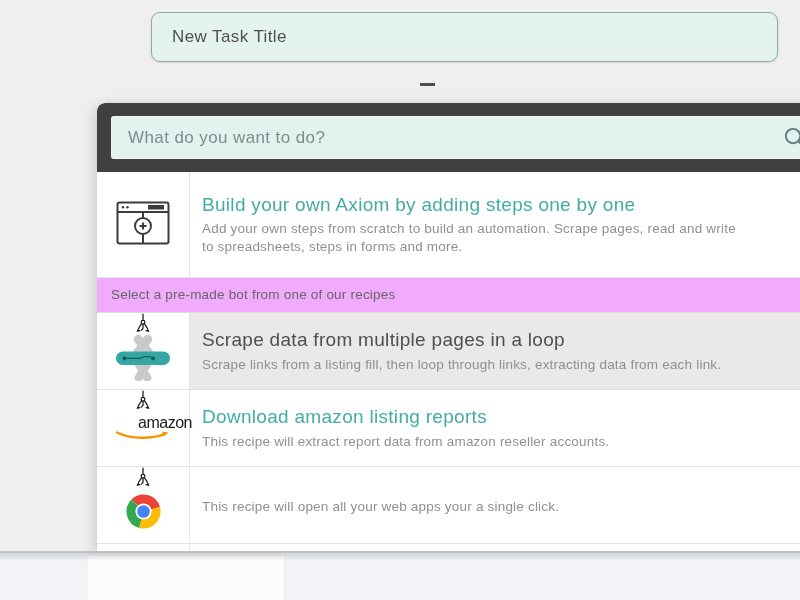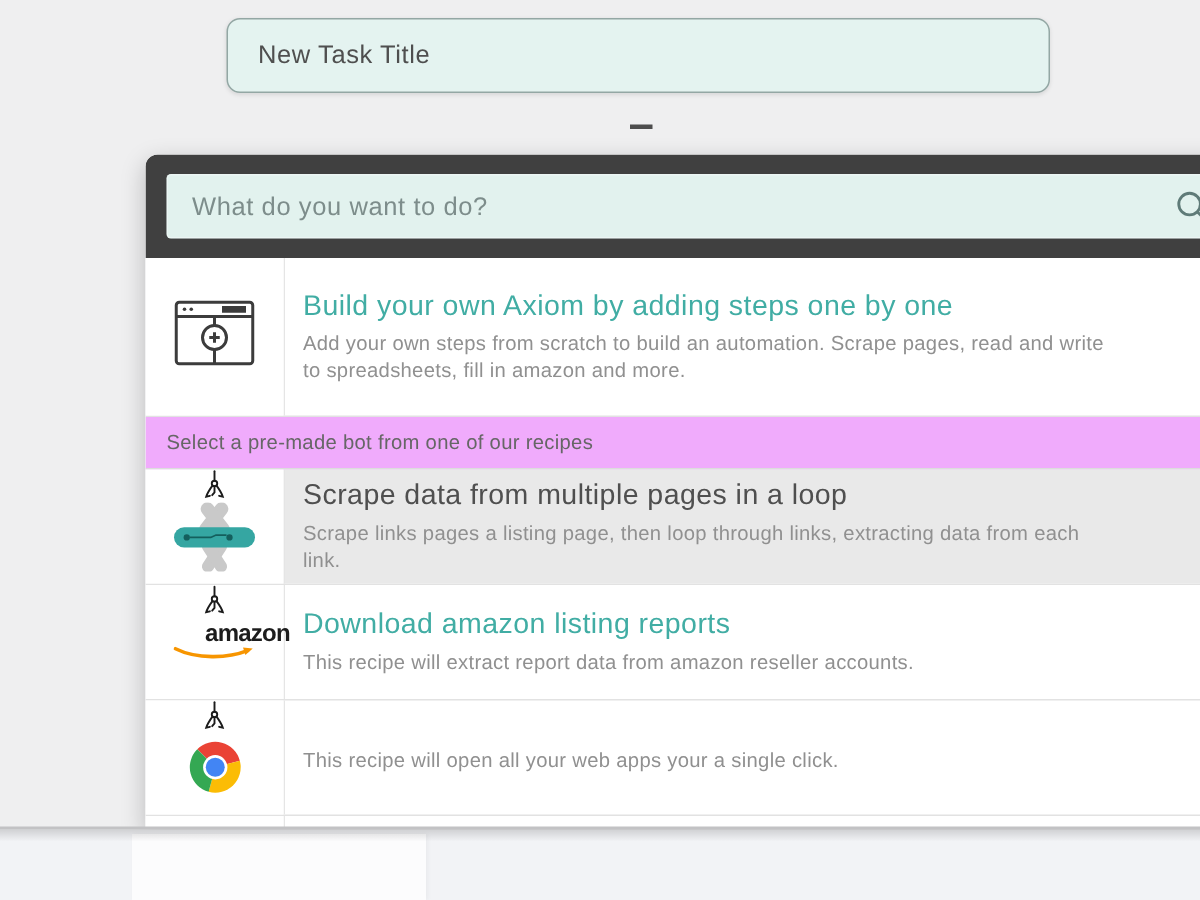--- a/index.html
+++ b/index.html
@@ -1,21 +1,21 @@
 <!DOCTYPE html>
 <html><head>
 <meta charset="utf-8">
 <style>
   * { margin:0; padding:0; box-sizing:border-box; }
   html,body { width:800px; height:600px; overflow:hidden; }
   body { font-family:"Liberation Sans", sans-serif; background:#efeff0; position:relative; }
 
   
   .task-title{
-    position:absolute; left:151px; top:12px; width:549px; height:50px;
+    position:absolute; left:151px; top:12px; width:627px; height:50px;
     background:#e4f3f0; border:1px solid #93a7a4; border-radius:9px;
     font-family:"Liberation Sans", sans-serif; font-size:17px; color:#4f4f4f;
     letter-spacing:.4px; padding:0 20px; outline:none;
     box-shadow:0 1px 3px rgba(0,0,0,.10);
   }
 
   .collapse-dash{
     position:absolute; left:420px; top:83px; width:15px; height:3px;
     background:#4d4d4d; cursor:pointer;
   }
@@ -68,21 +68,21 @@
   }
 
   .recipe{ height:77px; cursor:pointer; }
   .recipe .icon-cell{ justify-content:flex-start; }
   .claw{ margin-top:0; height:24px; display:flex; align-items:flex-start; }
   .recipe.highlighted .content{ background:#e9e9e9; }
 
   .knife{ margin-top:-2px; }
   .amazon-logo{ display:flex; flex-direction:column; align-items:center; margin-top:1px; }
   .amazon-logo .amz-word{
-    font-size:16px; font-weight:bold; color:#1c1c1c; letter-spacing:-.5px; line-height:1;margin-left:44px;
+    font-size:16px; font-weight:normal; color:#1c1c1c; letter-spacing:-.5px; line-height:1;margin-left:44px;
   }
   .chrome{ margin-top:2px; }
 
   .partial-row{ height:20px; border-bottom:none; }
 
   
   .window-edge{
     position:absolute; left:0; top:551px; width:800px; height:2px; background:#c2c2c4; z-index:5;
   }
   .desktop{
@@ -134,21 +134,21 @@
               <line x1="27" y1="11" x2="27" y2="17.5"></line>
               <circle cx="27" cy="25" r="8"></circle>
               <line x1="27" y1="21.5" x2="27" y2="28.5"></line>
               <line x1="23.5" y1="25" x2="30.5" y2="25"></line>
               <line x1="27" y1="33" x2="27" y2="42.5"></line>
             </svg>
           </span>
         </div>
         <div class="content">
           <div class="row-title teal">Build your own Axiom by adding steps one by one</div>
-          <div class="row-desc">Add your own steps from scratch to build an automation. Scrape pages, read and write to spreadsheets, fill in amazon and more.</div>
+          <div class="row-desc">Add your own steps from scratch to build an automation. Scrape pages, read and write to spreadsheets, steps in forms and more.</div>
         </div>
       </div>
 
       <div class="section-row">Select a pre-made bot from one of our recipes</div>
 
       <div class="row recipe highlighted">
         <div class="icon-cell">
           <span class="claw">
             <svg width="20" height="24" viewBox="0 0 22 24" fill="none" stroke="#1c1c1c" stroke-width="1.4" stroke-linecap="round">
               <line x1="11" y1="0" x2="11" y2="7"></line>
@@ -168,21 +168,21 @@
               </g>
               <rect x="1" y="16.5" width="54" height="13.5" rx="6.75" fill="#35a6a2"></rect>
               <circle cx="9.5" cy="23.3" r="2.1" fill="#145f5d"></circle>
               <circle cx="38" cy="23.3" r="2.1" fill="#145f5d"></circle>
               <path d="M11.5 23.3 h14 l3.5 -1.6 h7" stroke="#145f5d" stroke-width="1.2" fill="none"></path>
             </svg>
           </span>
         </div>
         <div class="content">
           <div class="row-title dark">Scrape data from multiple pages in a loop</div>
-          <div class="row-desc">Scrape links pages a listing page, then loop through links, extracting data from each link.</div>
+          <div class="row-desc">Scrape links from a listing fill, then loop through links, extracting data from each link.</div>
         </div>
       </div>
 
       <div class="row recipe">
         <div class="icon-cell">
           <span class="claw">
             <svg width="20" height="24" viewBox="0 0 22 24" fill="none" stroke="#1c1c1c" stroke-width="1.4" stroke-linecap="round">
               <line x1="11" y1="0" x2="11" y2="7"></line>
               <circle cx="11" cy="9" r="2"></circle>
               <path d="M9.5 10.6 C7 14 5.7 16 4.9 18.8 l2.7 -0.7"></path>

